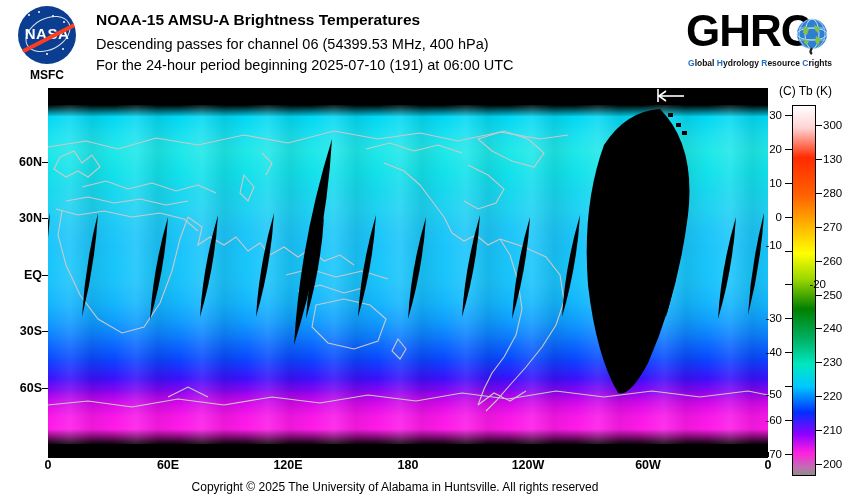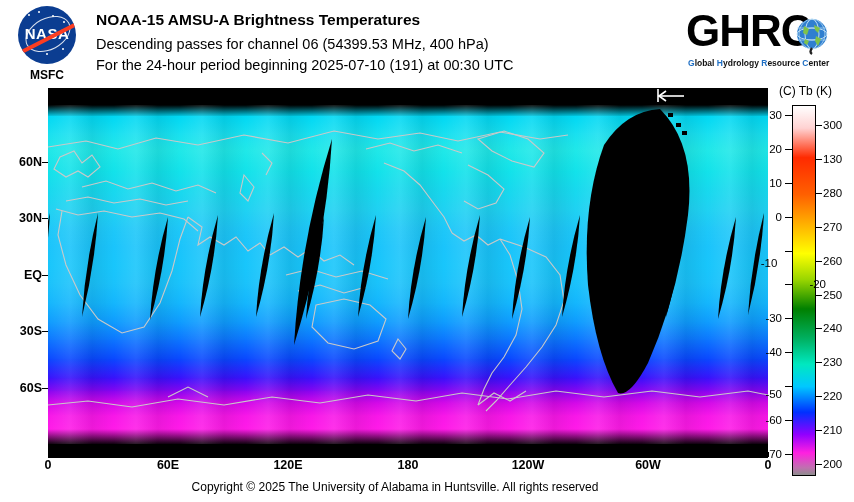--- a/index.html
+++ b/index.html
@@ -84,39 +84,39 @@
       <div class="mb-orbit"></div>
       <div class="mb-text">NASA</div>
       <div class="mb-swoosh"></div>
     </div>
     <div id="msfc-label">MSFC</div>
   </div>
 
   <div id="title-block">
     <div id="title-main">NOAA-15 AMSU-A Brightness Temperatures</div>
     <div class="title-sub">Descending passes for channel 06 (54399.53 MHz, 400 hPa)</div>
-    <div class="title-sub">For the 24-hour period beginning 2025-07-10 (191) at 00:30 UTC</div>
+    <div class="title-sub">For the 24-hour period beginning 2025-07-10 (191) at 06:00 UTC</div>
   </div>
 
   <div id="ghrc-logo">
     <div id="ghrc-word">GHRC</div>
     <svg id="ghrc-globe" viewBox="0 0 40 40">
       <circle cx="20" cy="18" r="15" fill="#2f7fd0"></circle>
       <ellipse cx="20" cy="18" rx="15" ry="6" fill="none" stroke="#bfe0f5" stroke-width="1"></ellipse>
       <ellipse cx="20" cy="18" rx="7" ry="15" fill="none" stroke="#bfe0f5" stroke-width="1"></ellipse>
       <ellipse cx="20" cy="18" rx="13" ry="15" fill="none" stroke="#bfe0f5" stroke-width=".7"></ellipse>
       <line x1="5" y1="12" x2="35" y2="12" stroke="#bfe0f5" stroke-width=".7"></line>
       <line x1="5" y1="24" x2="35" y2="24" stroke="#bfe0f5" stroke-width=".7"></line>
       <path d="M12 10 L17 13 L15 19 L11 17 Z" fill="#7fc24a"></path>
       <path d="M22 9 L28 12 L26 17 L23 14 Z" fill="#7fc24a"></path>
       <path d="M24 20 L29 23 L26 30 L23 25 Z" fill="#7fc24a"></path>
       <path d="M13 23 L17 25 L15 29 L12 27 Z" fill="#7fc24a"></path>
       <path d="M20 32 q-3 4 0 6" stroke="#222" stroke-width="2.4" fill="none"></path>
     </svg>
-    <div id="ghrc-tag"><span class="c">G</span><span>lobal </span><span class="c">H</span><span>ydrology </span><span class="c">R</span><span>esource </span><span class="c">C</span><span>enter</span></div>
+    <div id="ghrc-tag"><span class="c">G</span><span>lobal </span><span class="c">H</span><span>ydrology </span><span class="c">R</span><span>esource </span><span class="c">C</span><span>rights</span></div>
   </div>
 
   <div id="map-area">
     <div id="map-canvas">
       <div id="bands">
           <div class="band" style="top: 0px; height: 12px; background: linear-gradient(rgb(0, 0, 0), rgb(0, 216, 244));"></div>
           <div class="band" style="top: 11.3px; height: 17.65px; background: linear-gradient(rgb(0, 216, 244), rgb(24, 224, 240));"></div>
           <div class="band" style="top: 28.25px; height: 17.65px; background: linear-gradient(rgb(24, 224, 240), rgb(32, 232, 232));"></div>
           <div class="band" style="top: 45.2px; height: 21.4167px; background: linear-gradient(rgb(32, 232, 232), rgb(18, 226, 234));"></div>
           <div class="band" style="top: 65.9167px; height: 19.5333px; background: linear-gradient(rgb(18, 226, 234), rgb(23, 217, 238));"></div>
@@ -257,21 +257,21 @@
     <div class="yt" style="left: 0px; top: 387.5px;">60S</div>
     <div class="ytick" style="top: 387.5px;"></div>
     <div class="cb-lt" style="left: 756px; top: 115.156px;">30</div>
     <div class="cb-tkl" style="top: 115.156px;"></div>
     <div class="cb-lt" style="left: 756px; top: 149.009px;">20</div>
     <div class="cb-tkl" style="top: 149.009px;"></div>
     <div class="cb-lt" style="left: 756px; top: 182.862px;">10</div>
     <div class="cb-tkl" style="top: 182.862px;"></div>
     <div class="cb-lt" style="left: 756px; top: 216.716px;">0</div>
     <div class="cb-tkl" style="top: 216.716px;"></div>
-    <div class="cb-lt" style="left: 756px; top: 263px; text-align: center;">-10</div>
+    <div class="cb-lt" style="left: 756px; top: 245px;">-10</div>
     <div class="cb-tkl" style="top: 250.569px;"></div>
     <div class="cb-lt" style="left: 800px; top: 284.422px;">-20</div>
     <div class="cb-tkl" style="top: 284.422px;"></div>
     <div class="cb-lt" style="left: 756px; top: 318.275px;">-30</div>
     <div class="cb-tkl" style="top: 318.275px;"></div>
     <div class="cb-lt" style="left: 756px; top: 352.128px;">-40</div>
     <div class="cb-tkl" style="top: 352.128px;"></div>
     <div class="cb-lt" style="left: 756px; top: 385.982px; margin-top: 8px;">-50</div>
     <div class="cb-tkl" style="top: 385.982px;"></div>
     <div class="cb-lt" style="left: 756px; top: 419.835px;">-60</div>

